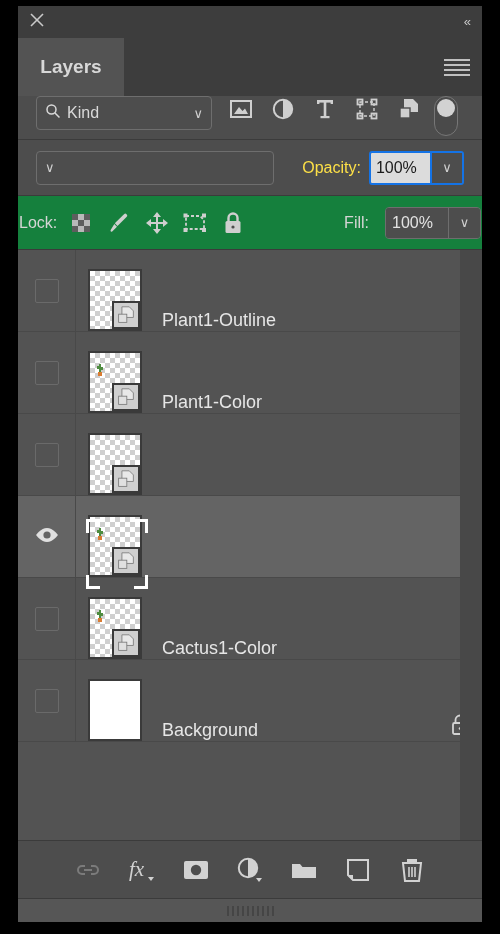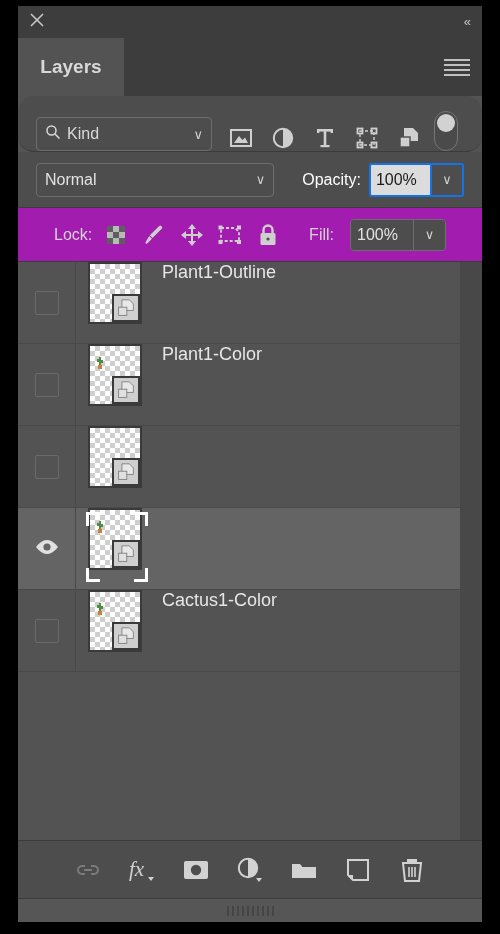--- a/index.html
+++ b/index.html
@@ -83,28 +83,27 @@
   }
   .hamburger i {
     display: block;
     height: 2px;
     background: #c0c0c0;
     margin-bottom: 3px;
   }
 
   
   .filterrow {
-    height: 56px;
+    height: 44px;
     background: #4d4d4d;
     display: flex;
-    align-items: flex-end;
+    align-items: flex-start;
     padding: 0 0 0 18px;
     border-bottom: 1px solid #3b3b3b;
     flex: 0 0 auto;
-    border-radius: 16px;
   }
   .kind-select {
     width: 176px;
     height: 34px;
     background: #4d4d4d;
     border: 1px solid #6e6e6e;
     border-radius: 4px;
     display: flex;
     align-items: center;
     padding: 0 8px;
@@ -162,21 +161,21 @@
     background: #4d4d4d;
     border: 1px solid #6e6e6e;
     border-radius: 4px;
     display: flex;
     align-items: center;
     padding: 0 8px;
     cursor: pointer;
   }
   .blend-label { color: #e2e2e2; font-size: 16px; flex: 1; }
   .opacity-label {
-    color: #ffffff;
+    color: #fde047;
     font-size: 16px;
     margin-left: 28px;
     margin-right: 8px;
   }
   .numfield-focus {
     display: flex;
     height: 34px;
     border: 2px solid #1473e6;
     border-radius: 3px;
     overflow: hidden;
@@ -198,24 +197,24 @@
     justify-content: center;
     color: #d0d0d0;
     font-size: 13px;
     border-left: 2px solid #1473e6;
     cursor: pointer;
   }
 
   
   .lockrow {
     height: 54px;
-    background: #a21caf;
-    display: flex;
-    align-items: center;
-    padding: 0 36px;
+    background: #15803d;
+    display: flex;
+    align-items: center;
+    padding: 0 1px;
     border-bottom: 1px solid #3b3b3b;
     flex: 0 0 auto;
   }
   .lock-text { color: #d5d5d5; font-size: 16px; margin-right: 12px; }
   .lock-icons { display: flex; align-items: center; gap: 14px; }
   .lock-icons .ficon { width: 24px; height: 24px; }
   .fill-label { color: #d5d5d5; font-size: 16px; margin-left: auto; margin-right: 16px; }
   .numfield {
     display: flex;
     height: 32px;
@@ -244,21 +243,21 @@
   
   .layerlist {
     flex: 1 1 auto;
     background: #535353;
     position: relative;
     overflow: hidden;
   }
   .layerrow {
     height: 82px;
     display: flex;
-    align-items: flex-start;
+    align-items: flex-end;
     border-bottom: 1px solid #494949;
     position: relative;
     cursor: pointer;
   }
   .layerrow.selected { background: #646464; }
   .eyecol {
     width: 58px;
     height: 100%;
     display: flex;
     align-items: center;
@@ -455,21 +454,20 @@
       </div>
     </div>
 
     <div class="toggle-sw">
         <i></i>
       </div>
   </div>
 
   <div class="blendrow">
     <div class="blend-select">
-      <span class="blend-label">Normal</span>
       <span class="chev">∨</span>
     </div>
     <span class="opacity-label">Opacity:</span>
     <div class="numfield-focus">
       <div class="val">100%</div>
       <div class="stepper">∨</div>
     </div>
   </div>
 
   <div class="lockrow">
@@ -633,20 +631,38 @@
               <path d="M6 1 H15 L20 6 V14 H6 Z" fill="#e8e8e8" stroke="#777" stroke-width="1"></path>
               <rect x="2" y="10" width="10" height="10" fill="#e0e0e0" stroke="#777" stroke-width="1"></rect>
             </svg>
           </div>
         </div>
       </div>
       <div class="layername">Cactus1-Color</div>
       <div class="rowlock"></div>
     </div>
 
+    <div class="layerrow">
+      <div class="eyecol">
+        <div class="eyebox"></div>
+      </div>
+      <div class="thumbwrap">
+        <div class="thumb solidwhite"></div>
+      </div>
+      <div class="layername">Background</div>
+      <div class="rowlock">
+        <span>
+          <svg width="20" height="24" viewBox="0 0 20 24">
+            <path d="M5.5 10 V7 a4.5 4.5 0 0 1 9 0 V10" fill="none" stroke="#d2d2d2" stroke-width="1.8"></path>
+            <rect x="3" y="10" width="14" height="11" rx="1.5" fill="none" stroke="#d2d2d2" stroke-width="1.8"></rect>
+            <circle cx="10" cy="15.5" r="1.3" fill="#d2d2d2"></circle>
+          </svg>
+        </span>
+      </div>
+    </div>
 
     <div class="scrolltrack"></div>
   </div>
 
   <div class="bottombar">
     <div class="bbtn">
       <svg width="28" height="18" viewBox="0 0 28 18">
         <path d="M11 5 H8 a4 4 0 0 0 0 8 h3" fill="none" stroke="#7b7b7b" stroke-width="2"></path>
         <path d="M17 5 h3 a4 4 0 0 1 0 8 h-3" fill="none" stroke="#7b7b7b" stroke-width="2"></path>
         <line x1="10" y1="9" x2="18" y2="9" stroke="#7b7b7b" stroke-width="2"></line>

